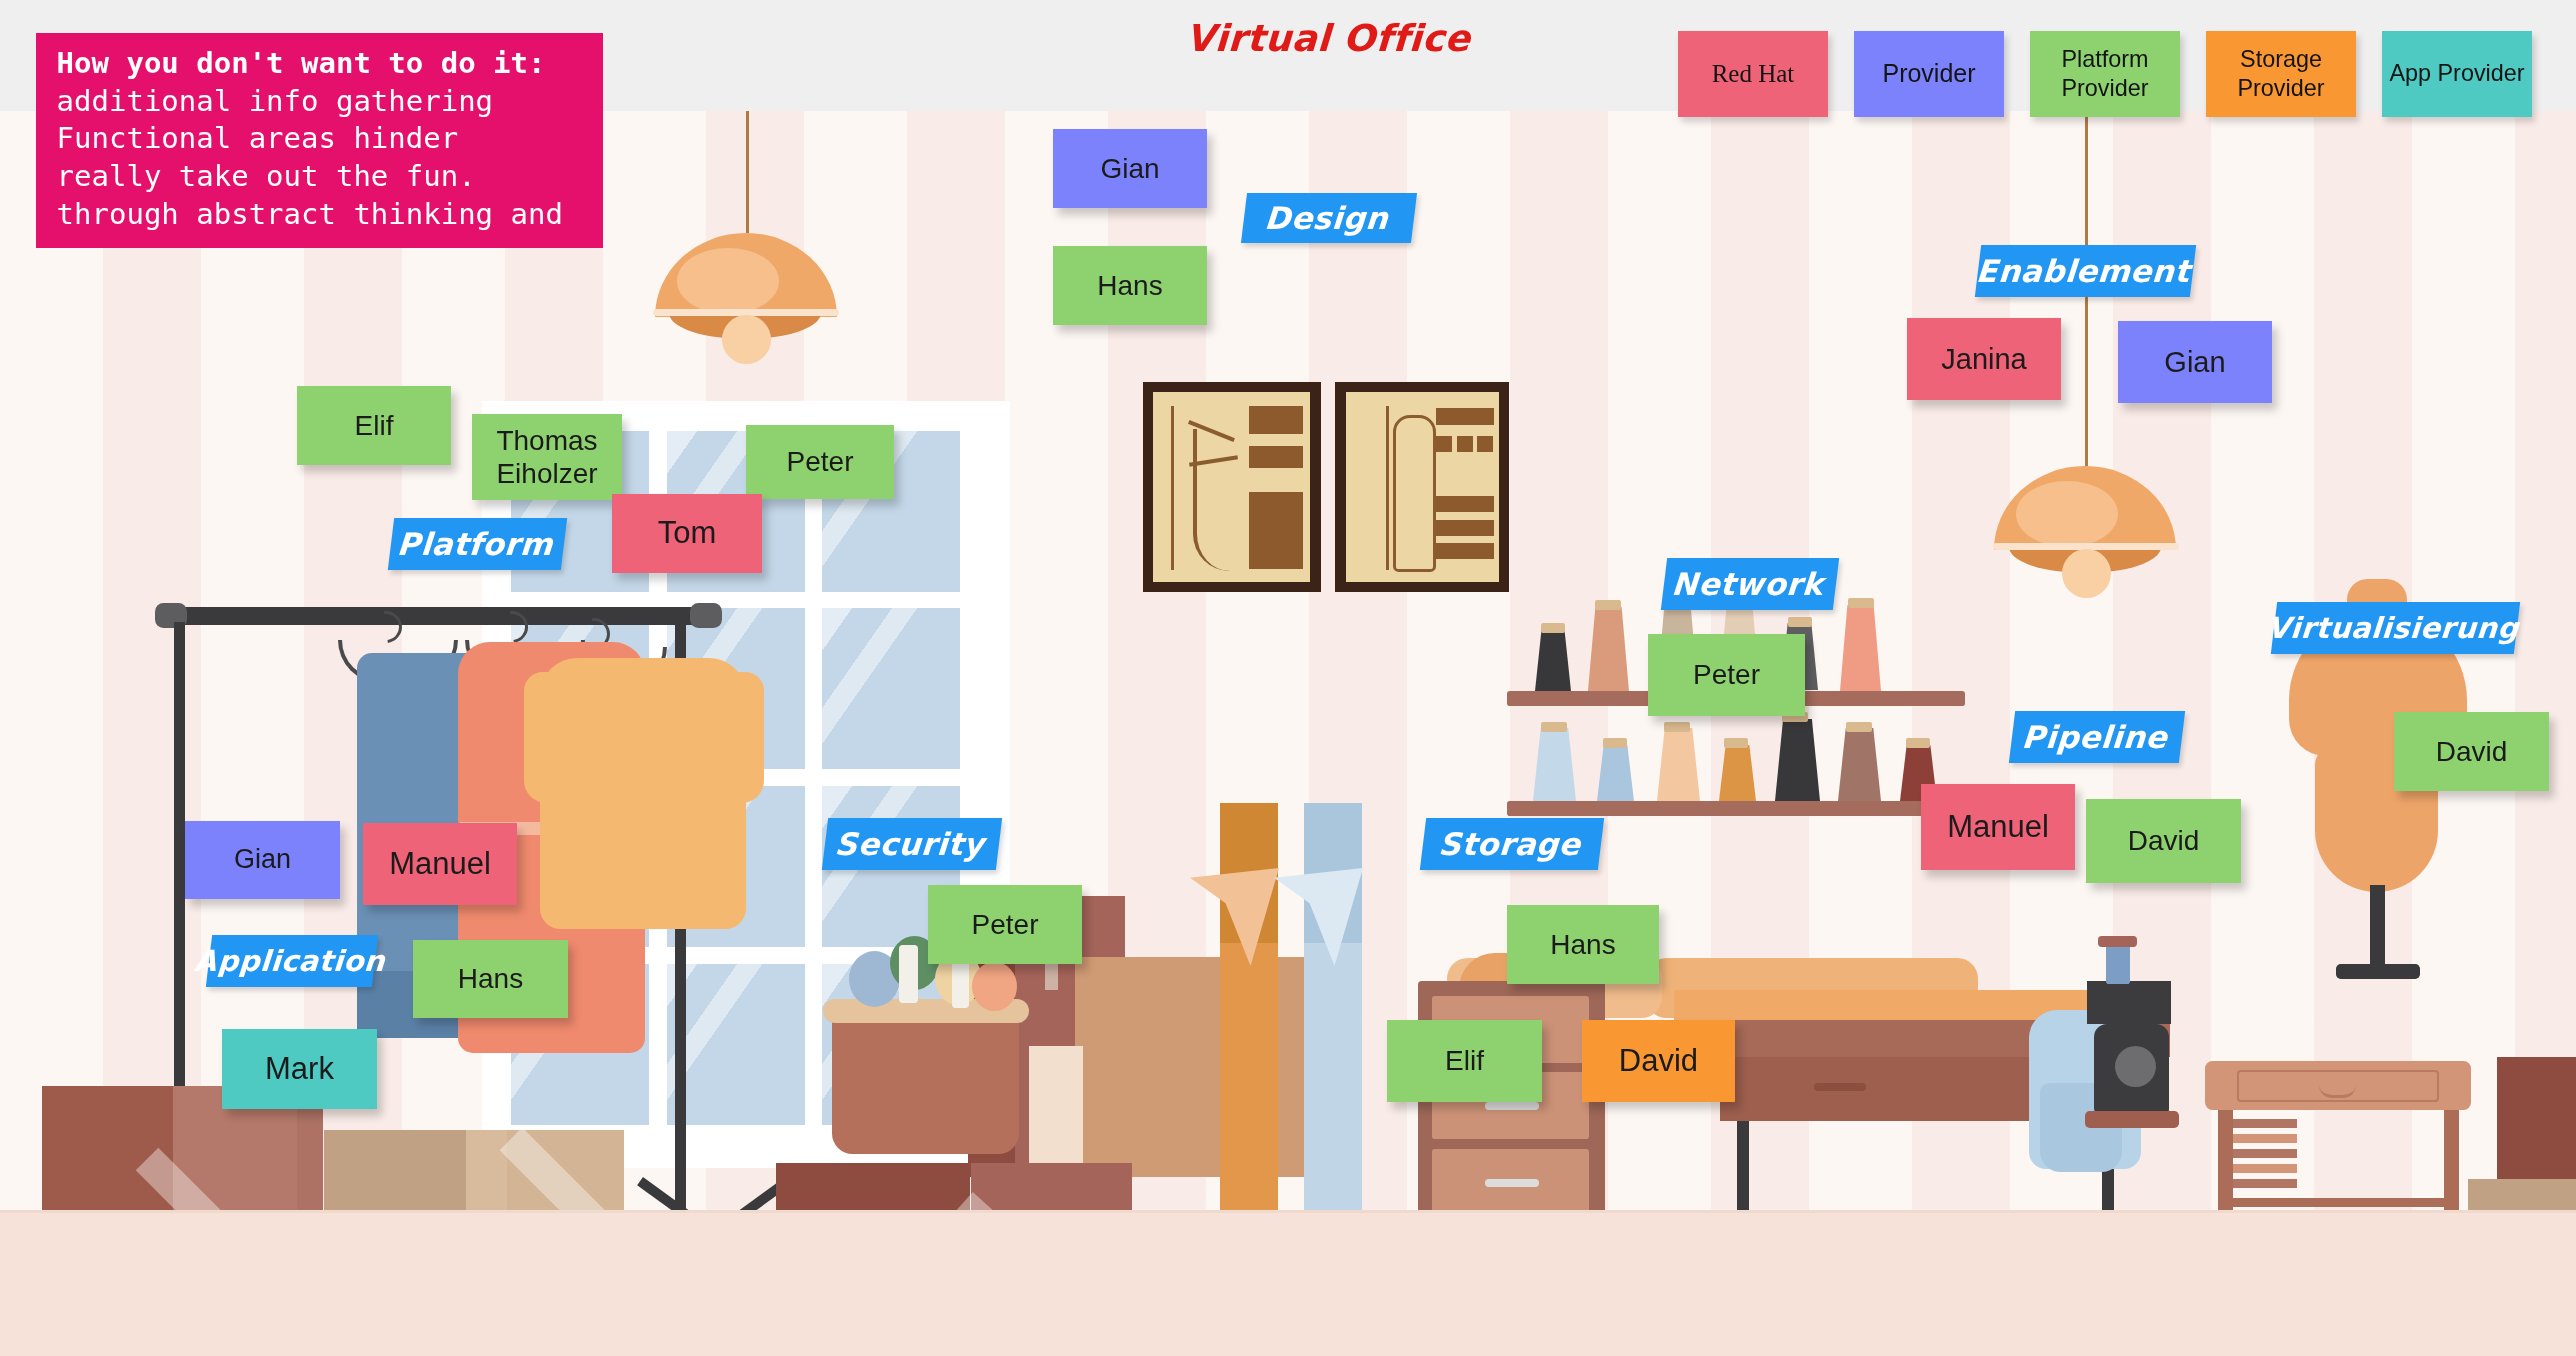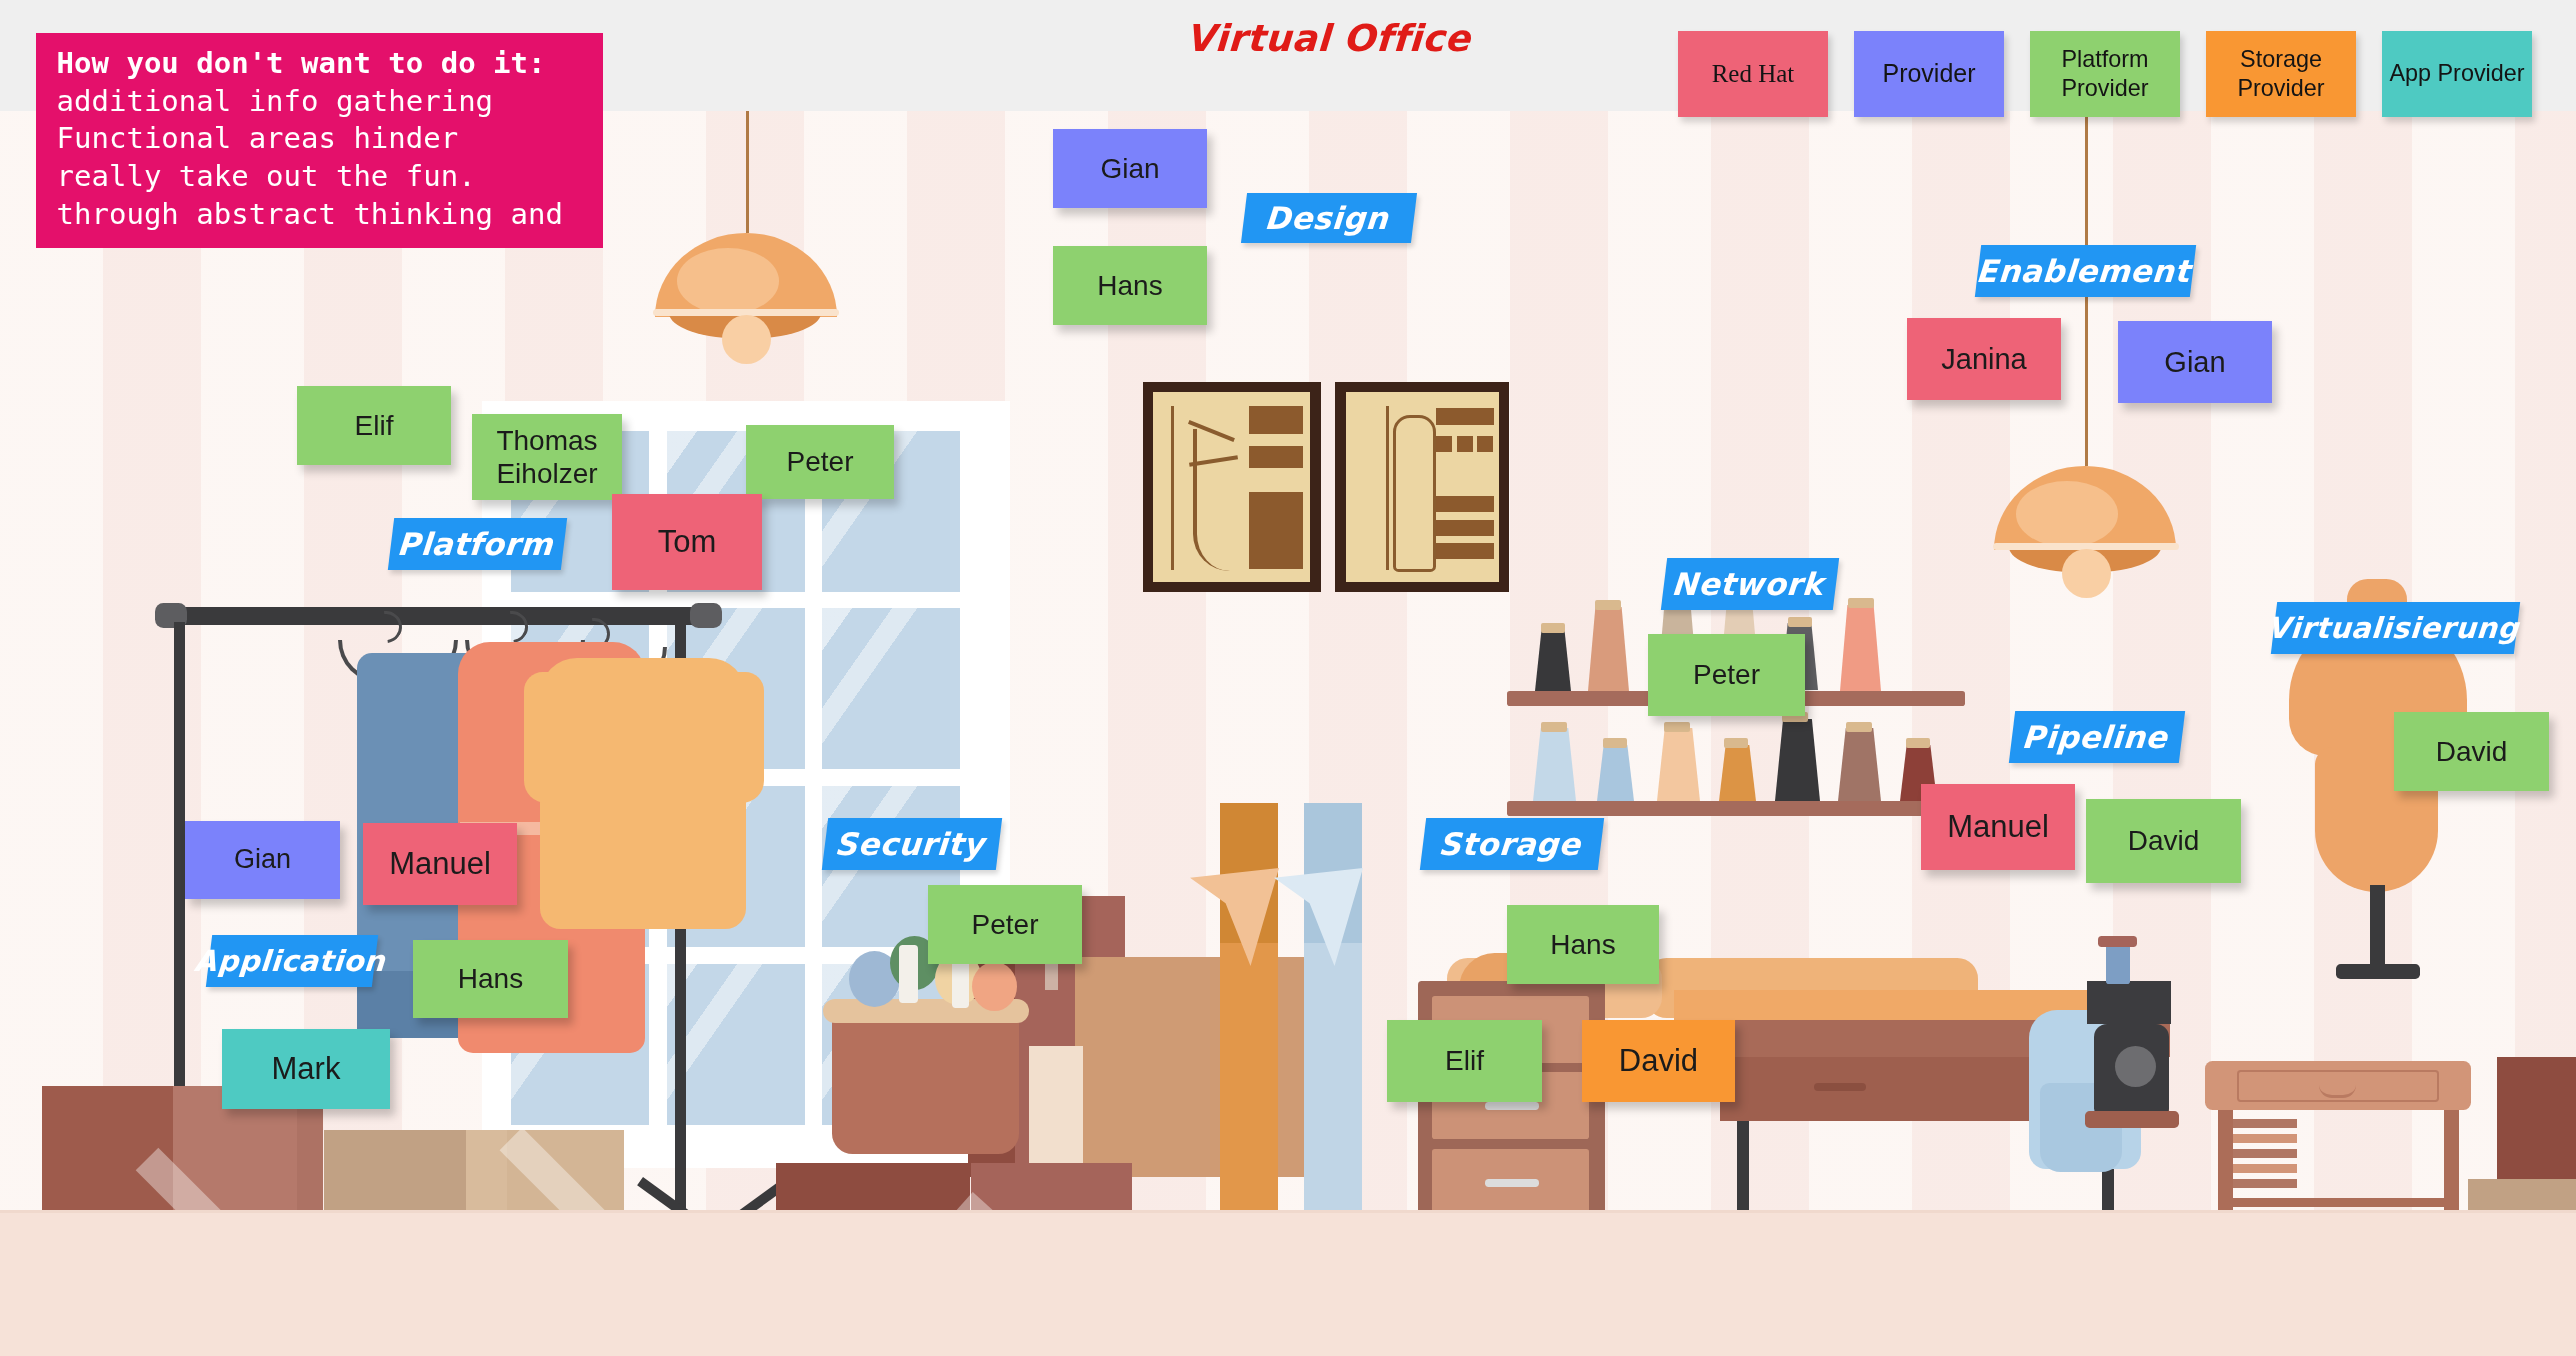--- a/index.html
+++ b/index.html
@@ -472,37 +472,37 @@
     </div>
 
   <div class="note" style="left:472px; top:414px; width:150px; height:86px; background:#8ed16f; font-size:28px;">
     <span>Thomas Eiholzer</span>
     </div>
 
   <div class="note" style="left:746px; top:425px; width:148px; height:74px; background:#8ed16f; font-size:28px;">
     <span>Peter</span>
     </div>
 
-  <div class="note" style="left:612px; top:494px; width:150px; height:96px; background:#ee6377; font-size:31px;">
+  <div class="note" style="left:612px; top:494px; width:150px; height:79px; background:#ee6377; font-size:31px;">
     <span>Tom</span>
     </div>
 
   <div class="note" style="left:185px; top:821px; width:155px; height:78px; background:#7b82fb; font-size:27px;">
     <span>Gian</span>
     </div>
 
   <div class="note" style="left:363px; top:823px; width:154px; height:82px; background:#ee6377; font-size:31px;">
     <span>Manuel</span>
     </div>
 
   <div class="note" style="left:413px; top:940px; width:155px; height:78px; background:#8ed16f; font-size:28px;">
     <span>Hans</span>
     </div>
 
-  <div class="note" style="left:222px; top:1029px; width:168px; height:80px; background:#4ecac2; font-size:31px;">
+  <div class="note" style="left:222px; top:1029px; width:155px; height:80px; background:#4ecac2; font-size:31px;">
     <span>Mark</span>
     </div>
 
   <div class="note" style="left:928px; top:885px; width:154px; height:79px; background:#8ed16f; font-size:28px;">
     <span>Peter</span>
     </div>
 
   <div class="note" style="left:1053px; top:129px; width:154px; height:79px; background:#7b82fb; font-size:28px;">
     <span>Gian</span>
     </div>

